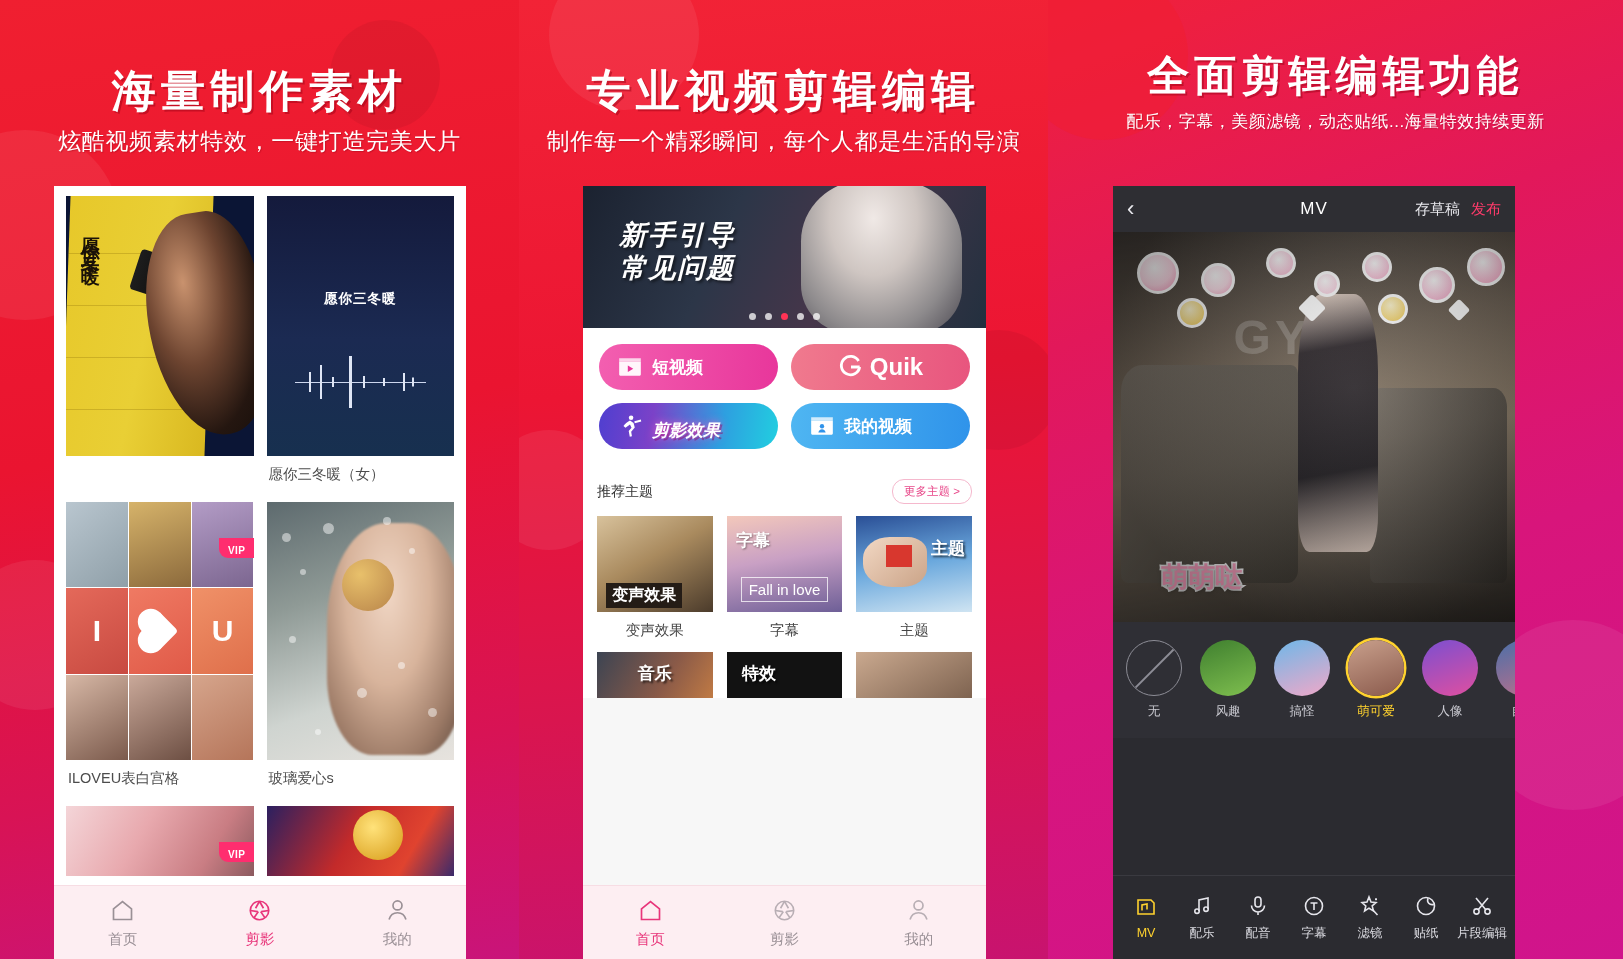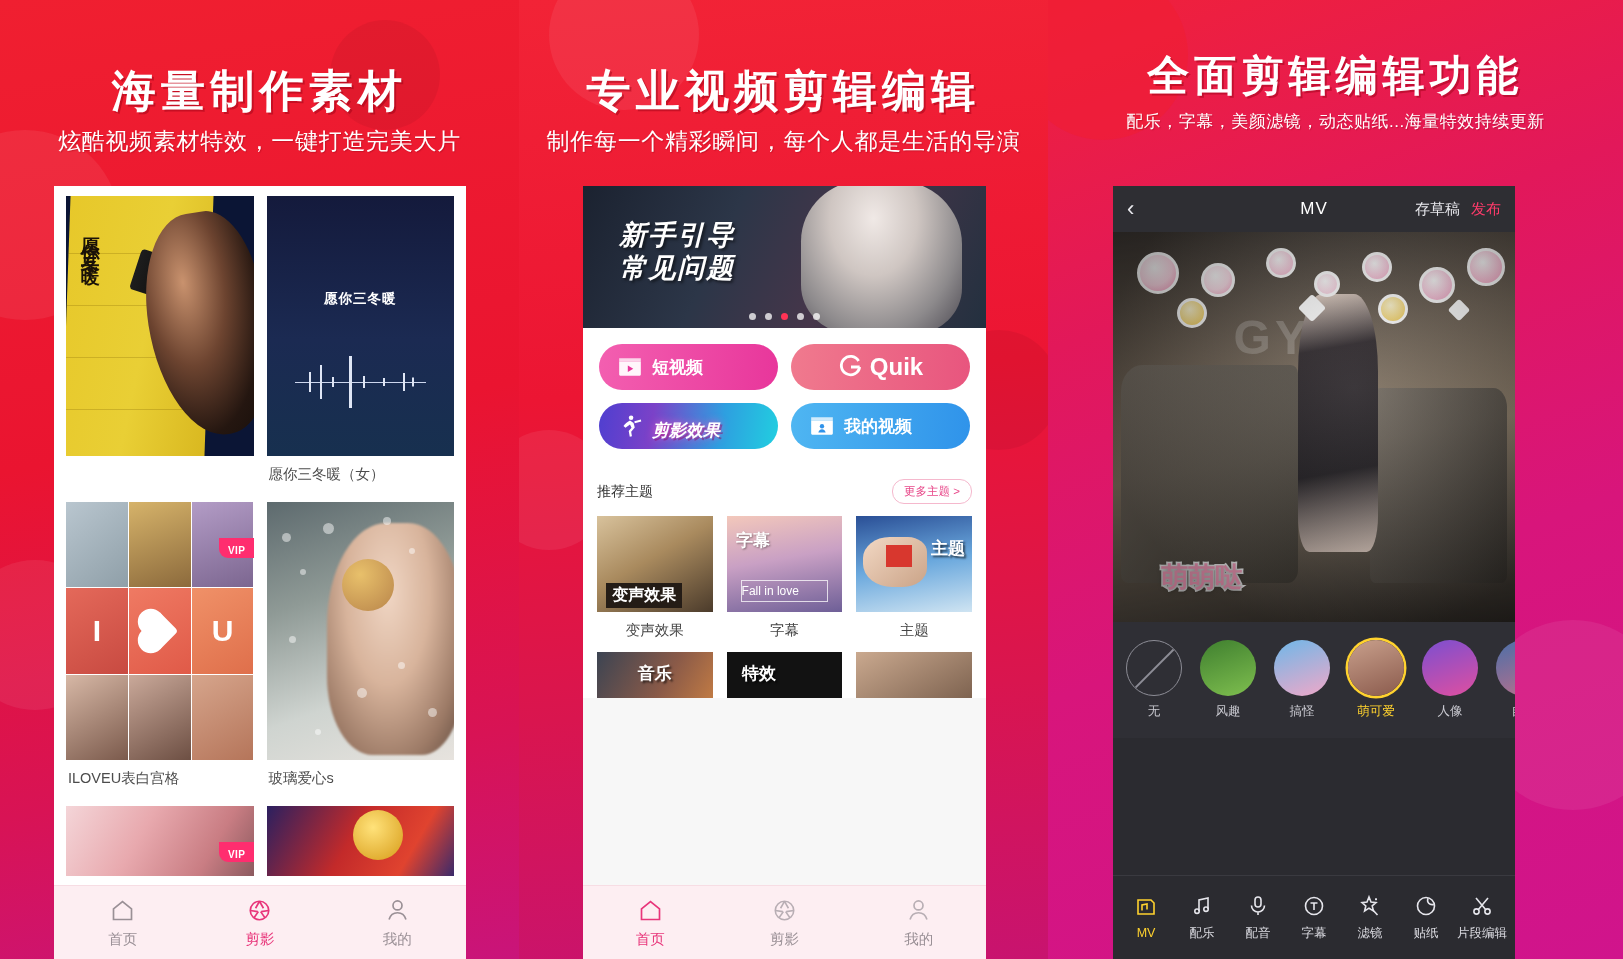--- a/index.html
+++ b/index.html
@@ -156,21 +156,21 @@
   .morebtn { border:1px solid #f5b8cd; color:#e8498a; font-size: 11.5px; border-radius: 12px; padding: 4px 11px; }
   .themerow { display:flex; gap: 14px; }
   .tcol { flex:1; }
   .tc-img { width:100%; height: 96px; position: relative; overflow:hidden; }
   .tc-cap { text-align:center; font-size: 14.5px; color:#444; padding: 9px 0 10px 0; }
   .tc-badge { position:absolute; left:50%; top:50%; transform:translate(-50%,-50%); color:#fff; font-weight:700; font-size:17px;
               text-shadow: 2px 2px 2px rgba(0,0,0,.6); white-space: nowrap;}
   .tc-1 { background: linear-gradient(150deg,#d8c29c 0%,#a98a5e 45%,#4b3b2b 100%); }
   .tc-1 .badge2 { position:absolute; left:8%; bottom:4%; background:#241c16; color:#fff; font-weight:700; font-size:16px; padding:2px 6px;}
   .tc-2 { background: linear-gradient(170deg,#f3c8bb 0%,#c9a0c4 45%,#6e5f97 100%); }
-  .tc-2 .sub { position:absolute; left:12%; right:12%; bottom:10%; border:1px solid rgba(255,255,255,.75); color:#fff; font-size:12px; padding:3px 0;}
+  .tc-2 .sub { position:absolute; left:12%; right:12%; bottom:10%; border:1px solid rgba(255,255,255,.75); color:#fff; font-size:15px; text-align:center; padding:3px 0;}
   .tc-2 .zm { position:absolute; left:8%; top:14%; color:#fff; font-weight:700; font-size:17px; text-shadow:1px 1px 2px rgba(0,0,0,.4); }
   .tc-3 { background: linear-gradient(170deg,#2a4f96 0%,#6aa8dd 50%,#cfe4f2 100%); }
   .tc-3 .hand3 { position:absolute; left:6%; top:22%; width:55%; height:52%; background: linear-gradient(140deg,#f2d8c4,#caa387); border-radius: 42% 30% 38% 46%; }
   .tc-3 .gift { position:absolute; left:26%; top:30%; width:26px; height:22px; background:#d8372e; }
   .themerow2 { display:flex; gap:14px; margin-top:2px; }
   .tc2-img { width:100%; height: 46px; position:relative; overflow:hidden; }
   .t2a { background: linear-gradient(120deg,#3c4452,#8a5a48 60%,#c07a44); }
   .t2b { background: #121212; }
   .t2c { background: linear-gradient(150deg,#caa98f,#7e6350); }
   .t2lab { position:absolute; left:50%; top:46%; transform:translate(-50%,-50%); color:#fff; font-weight:700; font-size:17px; text-shadow:2px 2px 2px rgba(0,0,0,.6); white-space:nowrap;}

